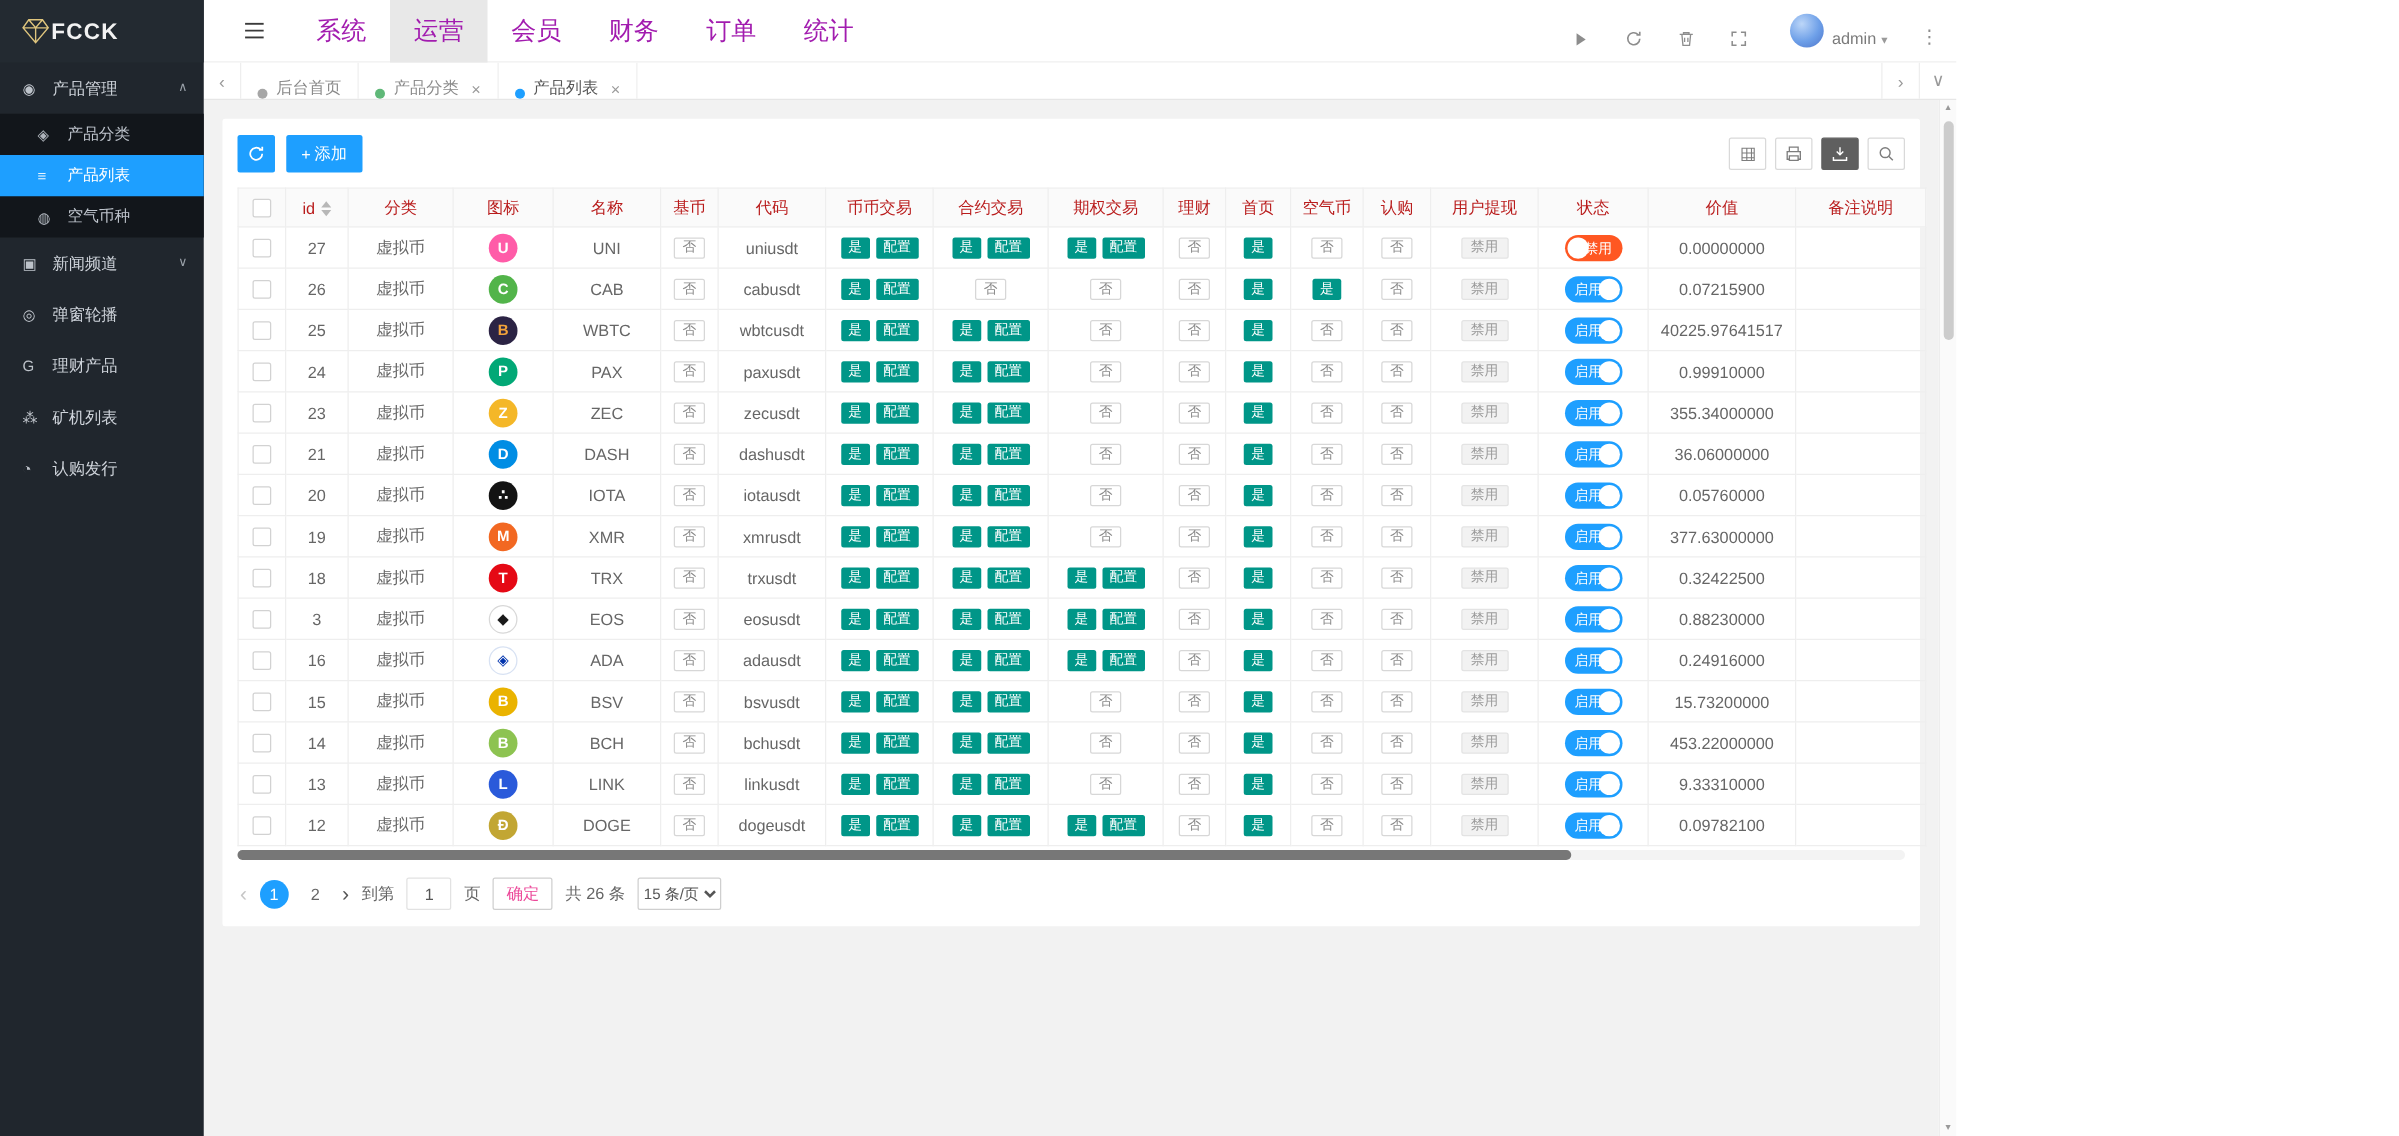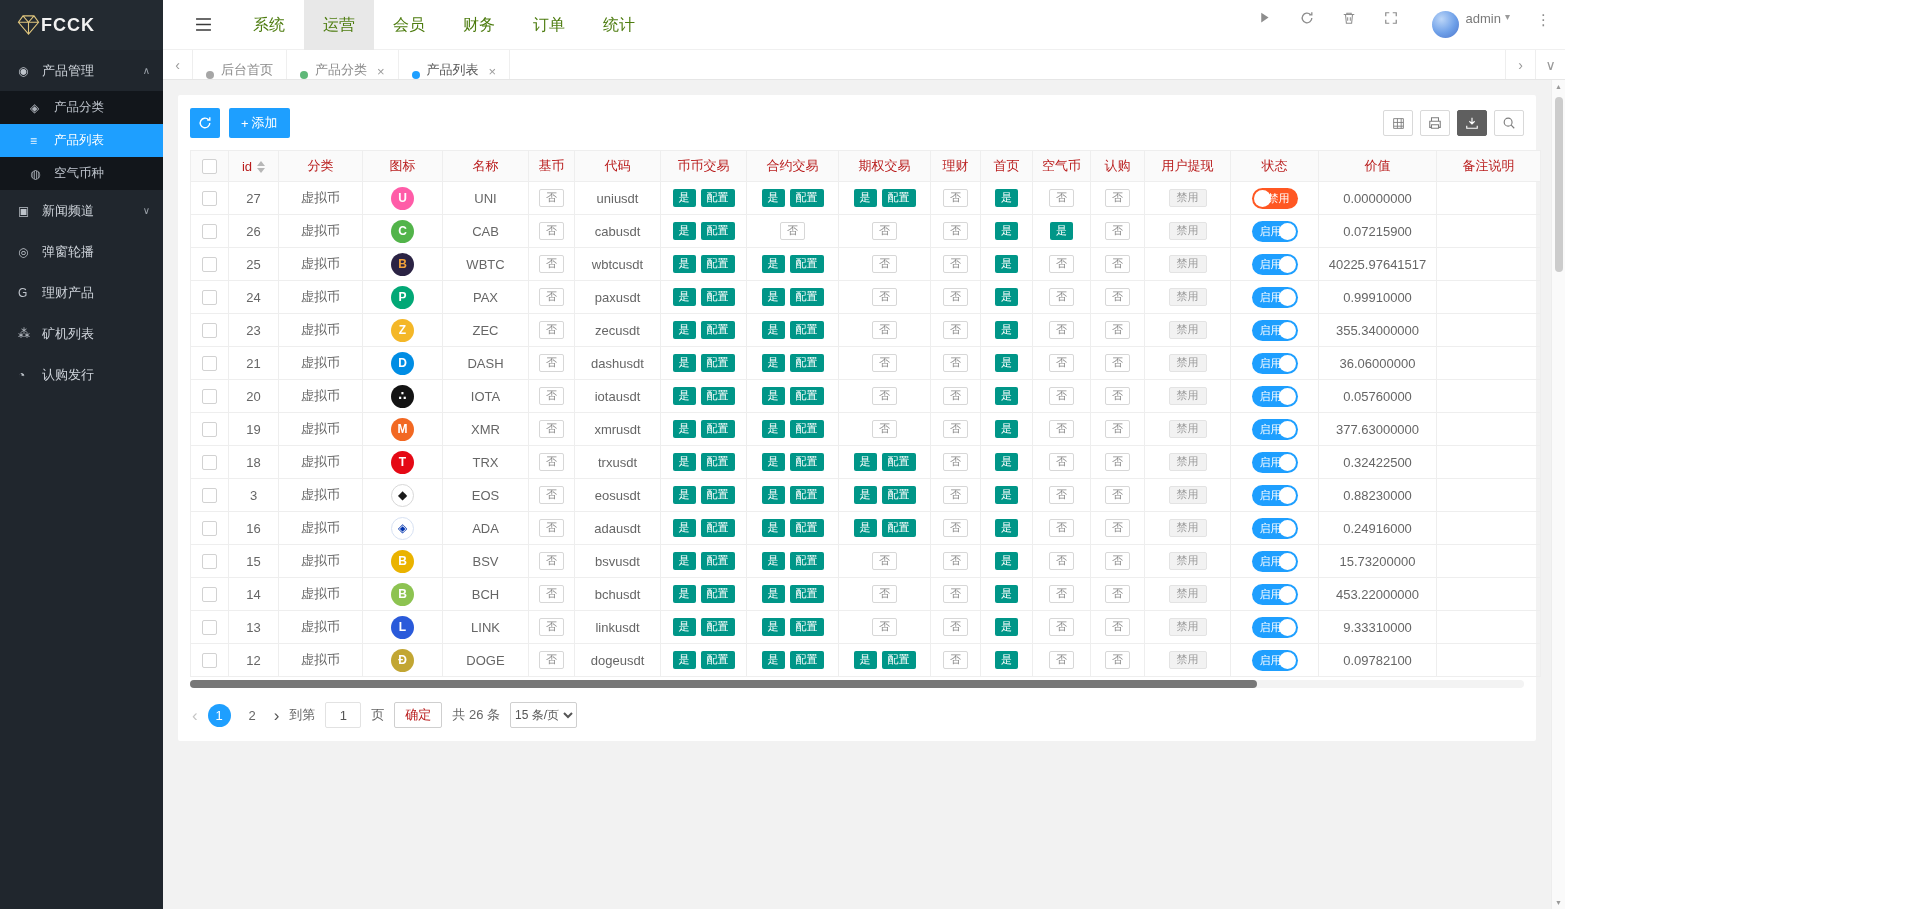--- a/index.html
+++ b/index.html
@@ -14,23 +14,23 @@
   .side-sub{background:#12161b}
   .side-sub .side-item{height:33px;padding-left:30px;font-size:12.5px;color:#bfc5cd}
   .side-item.active{background:#1e9fff;color:#fff}
   .s-ico{width:24px;font-size:12px;display:inline-block;text-align:left;opacity:.9}
   .s-chev{position:absolute;right:13px;font-size:10px;color:#9aa1a9}
 
   
   .navbar{position:absolute;left:163px;right:0;top:0;height:50px;background:#fff;border-bottom:1px solid #f0f0f0;display:flex;align-items:center;z-index:4}
   .hamburger{margin-left:32px;margin-right:22px;display:flex;align-items:center;cursor:pointer;color:#3a3a3a}
   .nav-menus{display:flex;height:50px}
-  .nav-item{height:50px;line-height:50px;padding:0 19px;font-size:16px;color:#4d7c0f;cursor:pointer}
+  .nav-item{height:50px;line-height:50px;padding:0 19px;font-size:20px;color:#a21caf;cursor:pointer}
   .nav-item.active{background:#e8e8e8}
-  .nav-right{margin-left:auto;display:flex;align-items:flex-start;padding-right:14px;color:#8d8d8d}
+  .nav-right{margin-left:auto;display:flex;align-items:flex-end;padding-right:14px;color:#8d8d8d}
   .nav-ico{width:42px;text-align:center;font-size:14px;cursor:pointer;display:flex;justify-content:center}
   .avatar{width:27px;height:27px;border-radius:50%;background:radial-gradient(circle at 35% 30%,#bcd6f8,#6d9fe8 55%,#4d74c9);margin-left:20px;margin-right:7px}
   .uname{font-size:13px;color:#7a7a7a}
   .caret{font-size:10px;color:#9a9a9a;margin-left:4px}
   .more-dots{font-size:15px;color:#8d8d8d;margin-left:26px;cursor:pointer}
 
   
   .tabbar{position:absolute;left:163px;right:0;top:50px;height:30px;background:#fff;border-bottom:1px solid #e6e6e6;display:flex;z-index:3}
   .tab-ctrl{width:30px;display:flex;align-items:center;justify-content:center;color:#999;font-size:14px;cursor:pointer}
   .tab-ctrl.l{border-right:1px solid #eee}
@@ -85,21 +85,21 @@
 
   
   .pagination{display:flex;align-items:center;gap:10px;margin-top:14px;font-size:13px;color:#666;padding-left:2px}
   .pg-arrow{font-size:17px;cursor:pointer;line-height:1}
   .pg-arrow.prev{color:#c6c6c6}
   .pg-arrow.next{color:#555}
   .pg-num{min-width:23px;height:23px;border-radius:50%;display:inline-flex;align-items:center;justify-content:center;cursor:pointer;color:#666;font-size:13px}
   .pg-num.active{background:#1e9fff;color:#fff}
   #pg-pages{display:inline-flex;gap:10px;align-items:center}
   .pg-input{width:36px;height:26px;border:1px solid #e2e2e2;border-radius:2px;text-align:center;font-size:13px;color:#555}
-  .pg-btn{height:26px;border:1px solid #cfcfcf;background:#fff;padding:0 10px;font-size:13px;border-radius:2px;color:#b91c1c;cursor:pointer}
+  .pg-btn{height:26px;border:1px solid #cfcfcf;background:#fff;padding:0 10px;font-size:13px;border-radius:2px;color:#ec4899;cursor:pointer}
   .pg-size{height:26px;border:1px solid #cfcfcf;border-radius:2px;font-size:12px;color:#555;background:#fff;cursor:pointer}
 </style>
 </head>
 <body>
 
 <div class="app">
 
   <aside class="sidebar">
     <div class="logo">
       <svg viewBox="0 0 26 24" width="25" height="22">

